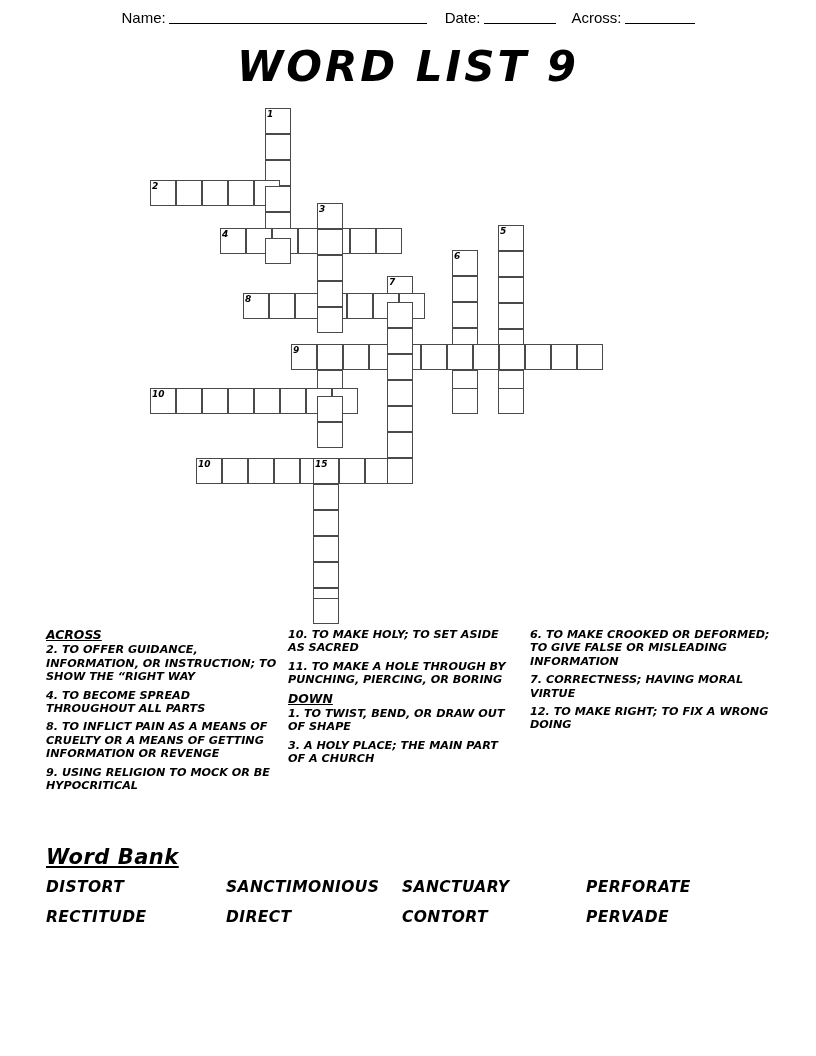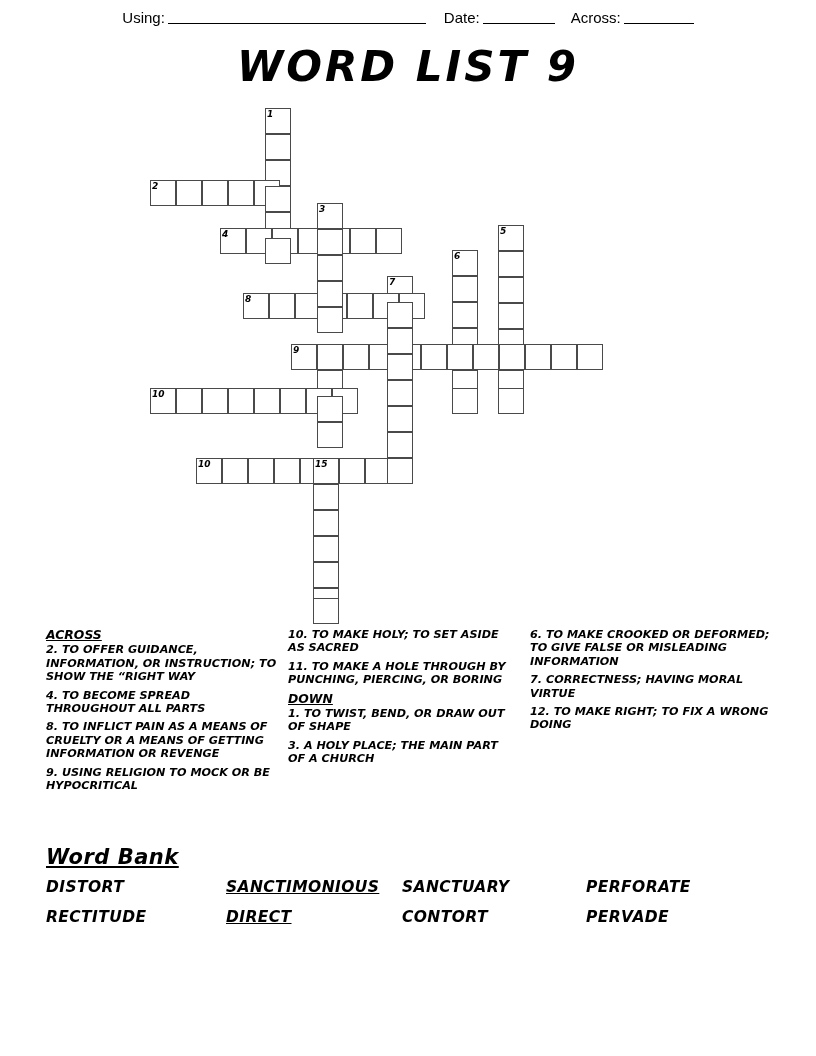--- a/index.html
+++ b/index.html
@@ -144,30 +144,30 @@
   }
   .wb-word {
     font-family: "DejaVu Sans", sans-serif;
     font-weight: bold;
     font-style: italic;
     font-size: 15.5px;
     letter-spacing: 0.4px;
     text-transform: uppercase;
   }
   .wb-c0 { width: 180px; }
-  .wb-c1 { width: 176px; text-decoration: underline; }
+  .wb-c1 { width: 176px; }
   .wb-c2 { width: 184px; }
   .wb-c3 { width: 180px; }
 </style>
 </head>
 <body>
 
 <div class="header-line">
   <span class="field">
-    <span class="field-label">Using:</span>
+    <span class="field-label">Name:</span>
     <span class="rule rule-name"></span>
   </span>
   <span class="gap-a"></span>
   <span class="field">
     <span class="field-label">Date:</span>
     <span class="rule rule-date"></span>
   </span>
   <span class="gap-b"></span>
   <span class="field">
     <span class="field-label">Across:</span>

